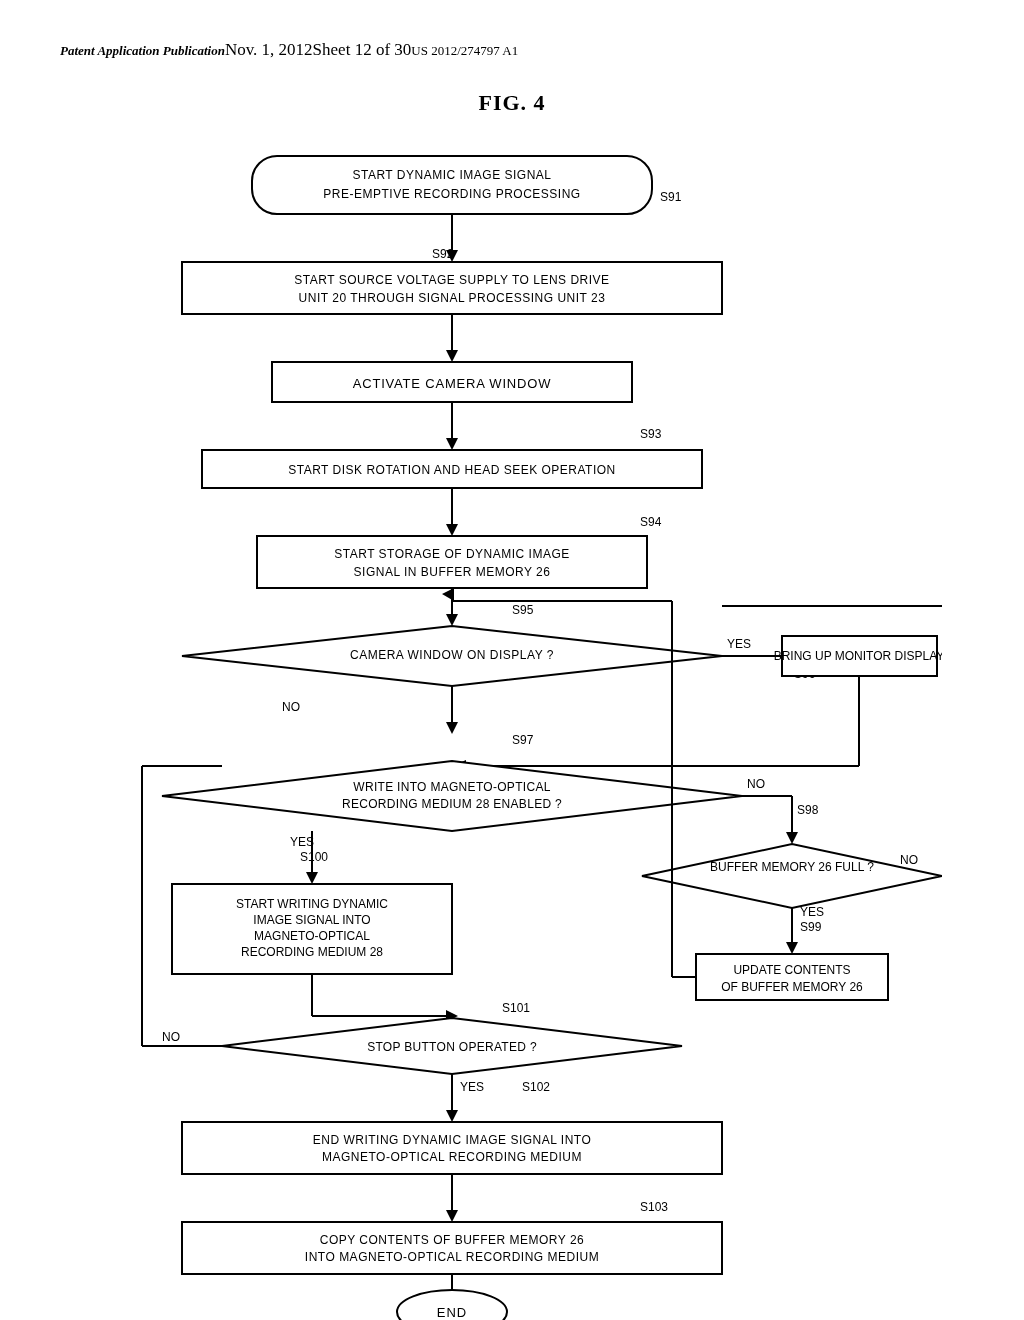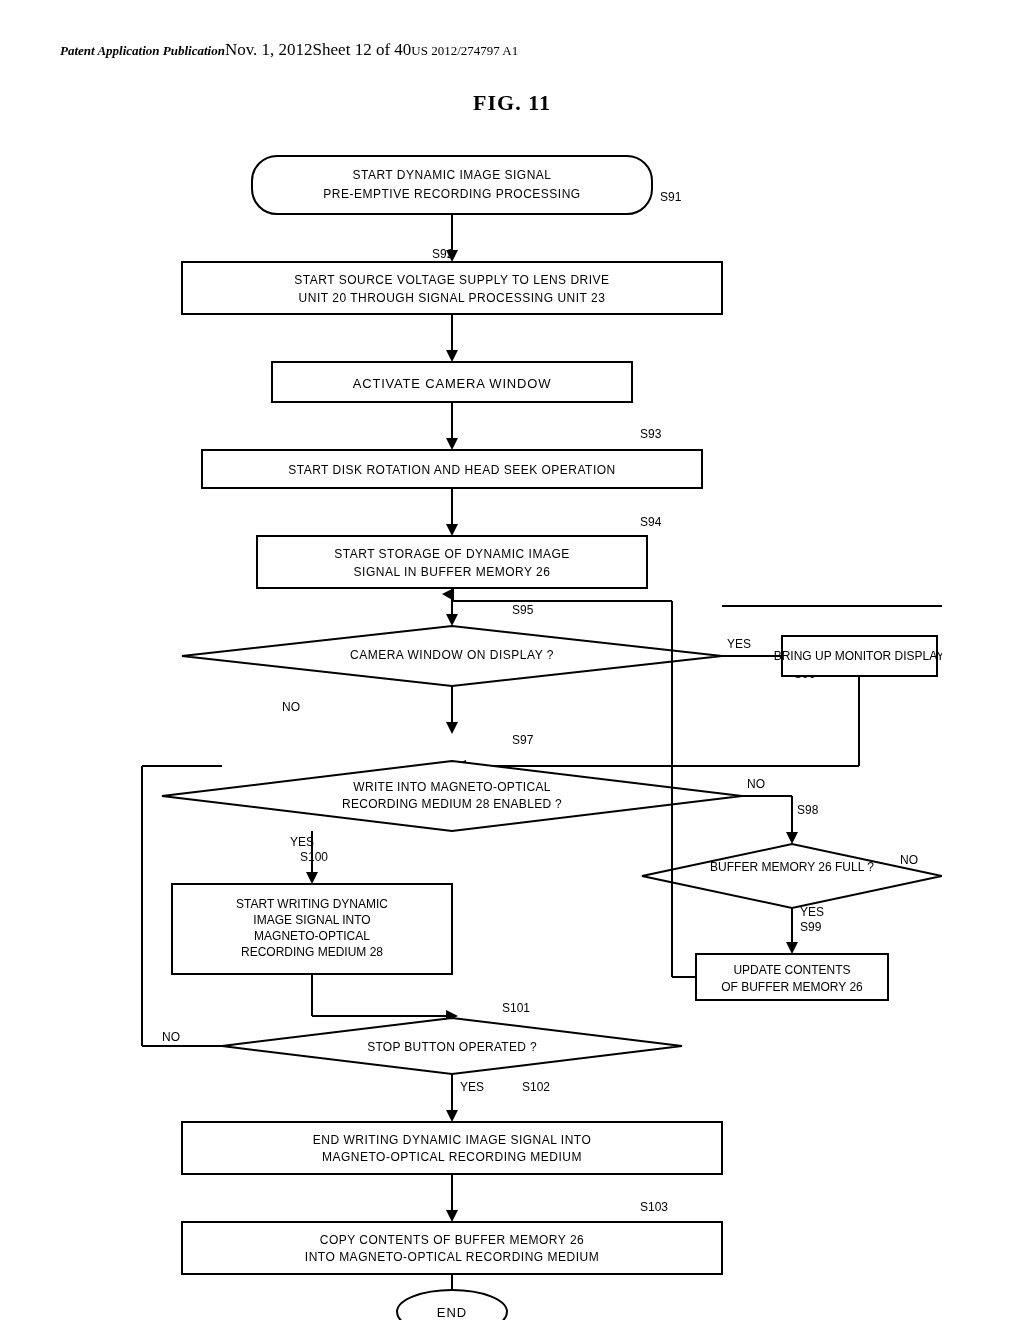--- a/index.html
+++ b/index.html
@@ -56,25 +56,25 @@
     }
   </style>
 </head>
 <body>
 
 <div class="page">
 
   <div class="header">
     <span class="header-left">Patent Application Publication</span>
     <span class="header-center">Nov. 1, 2012</span>
-    <span class="header-center">Sheet 12 of 40</span>
+    <span class="header-center">Sheet 12 of 30</span>
     <span class="header-right">US 2012/274797 A1</span>
   </div>
 
-  <div class="fig-title">FIG. 11</div>
+  <div class="fig-title">FIG. 4</div>
 
   <svg class="flowchart-svg" viewBox="0 0 860 1180" xmlns="http://www.w3.org/2000/svg">
 
     <rect x="170" y="10" width="400" height="58" rx="25" ry="25" fill="white" stroke="black" stroke-width="2"></rect>
     <text x="370" y="33" text-anchor="middle" font-family="Arial,sans-serif" font-size="12" letter-spacing="0.5">START DYNAMIC IMAGE SIGNAL</text>
     <text x="370" y="52" text-anchor="middle" font-family="Arial,sans-serif" font-size="12" letter-spacing="0.5">PRE-EMPTIVE RECORDING PROCESSING</text>
 
     <text x="578" y="55" font-family="Arial,sans-serif" font-size="12">S91</text>
 
     <line x1="370" y1="68" x2="370" y2="108" stroke="black" stroke-width="2"></line>

